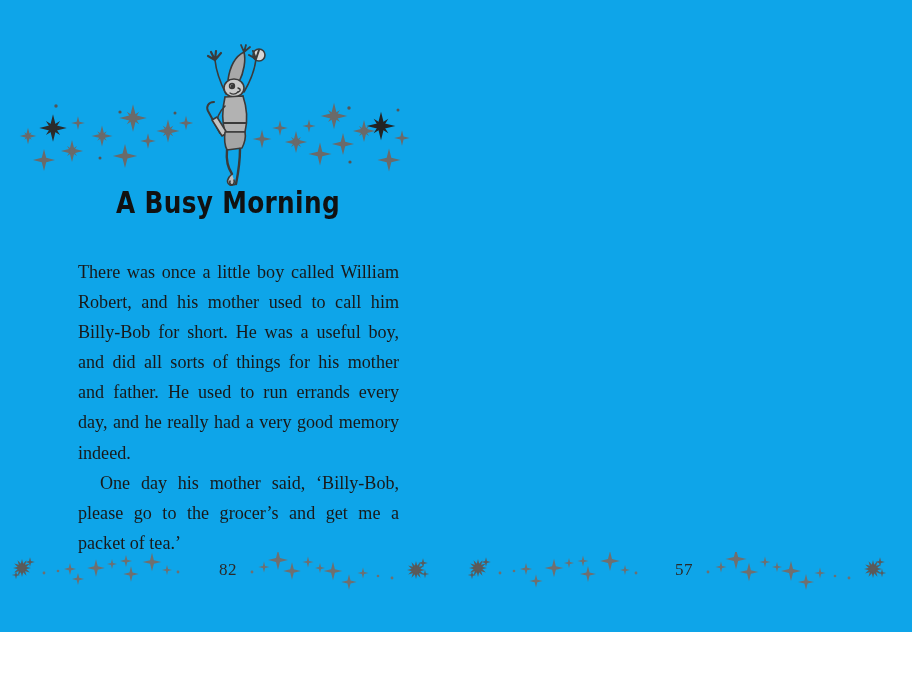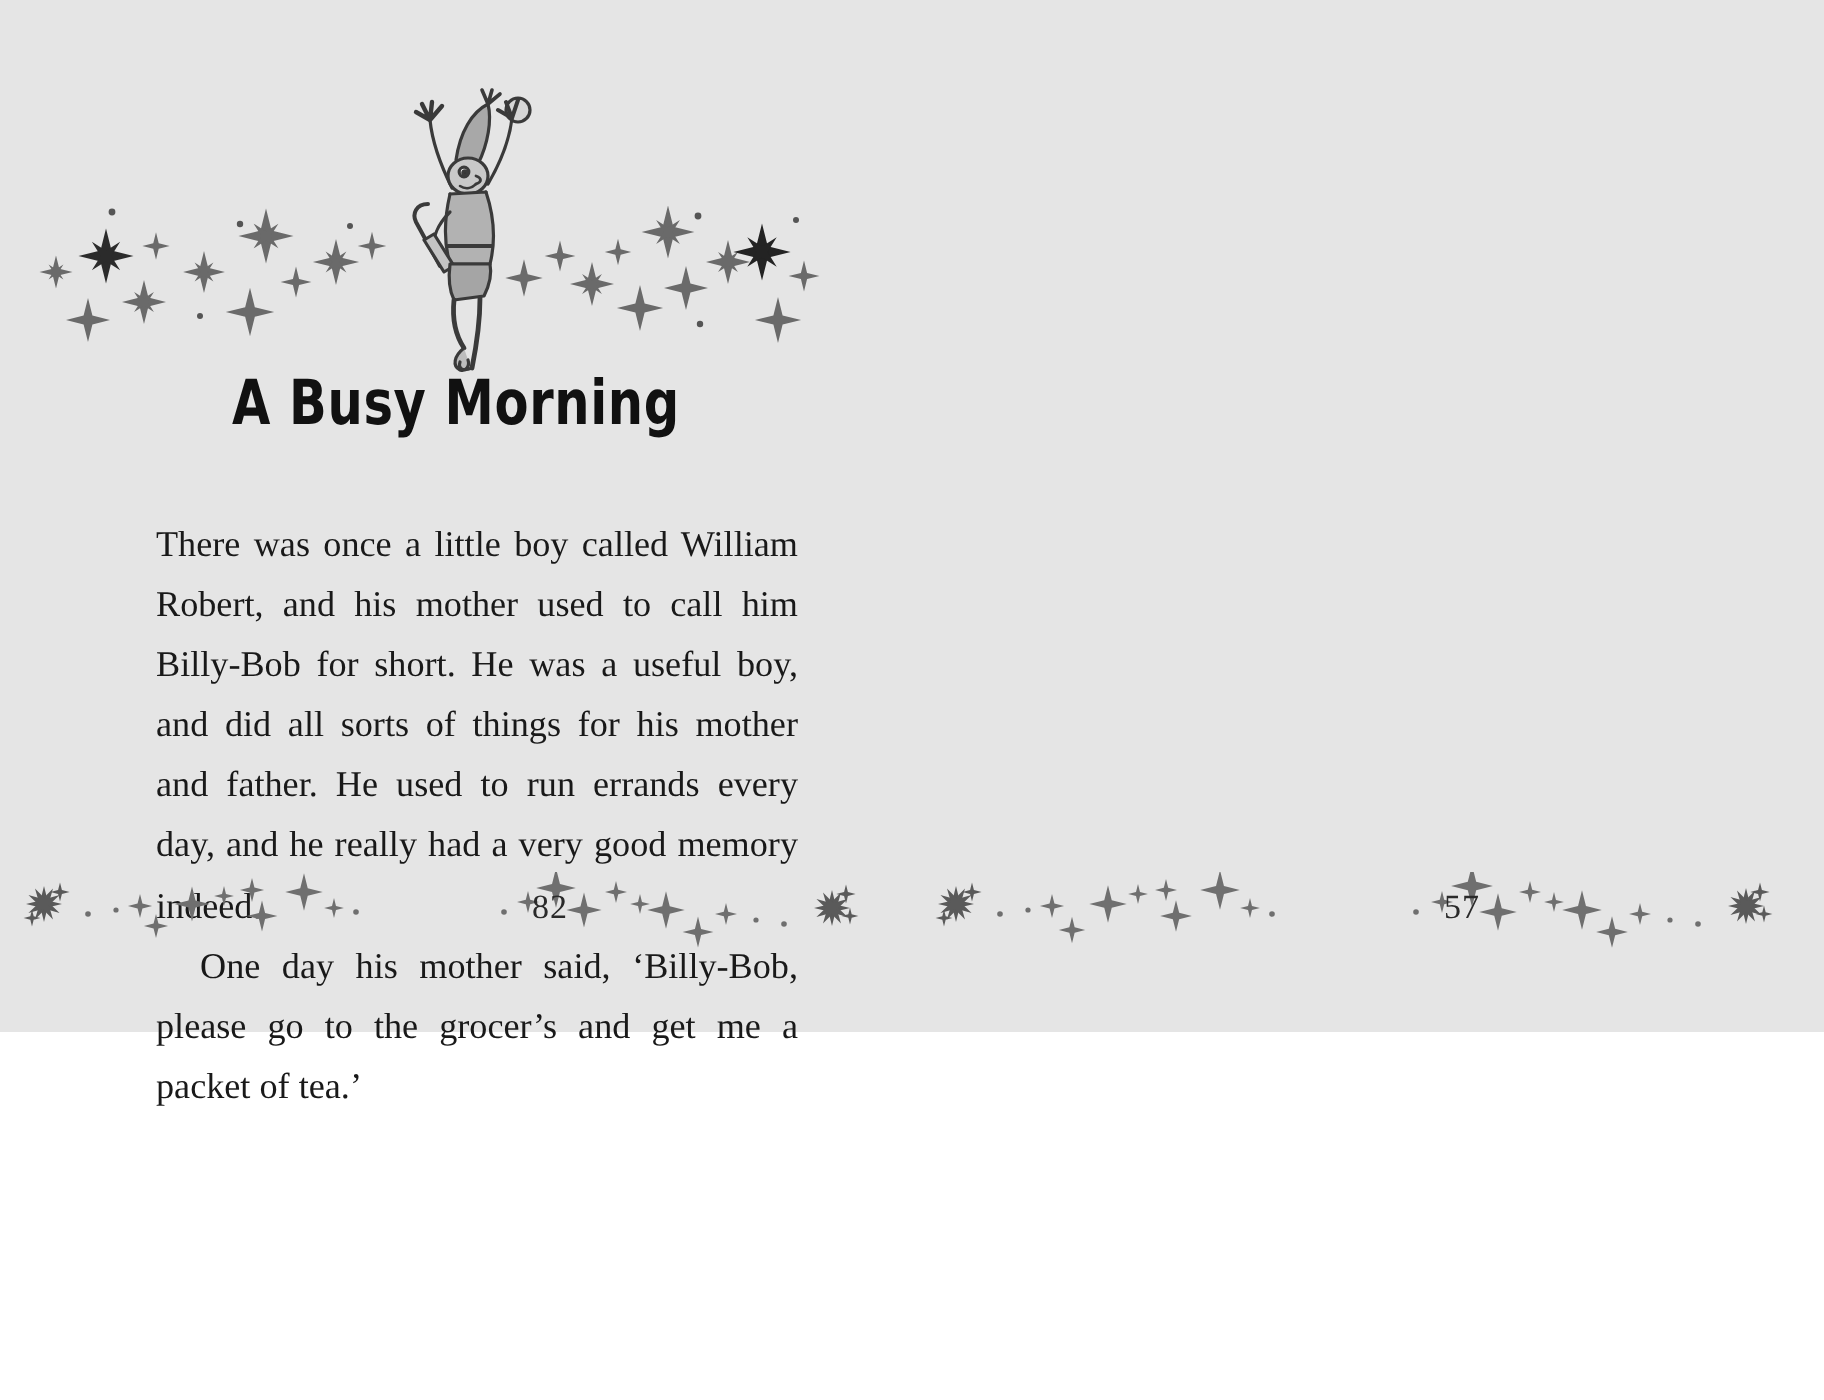--- a/index.html
+++ b/index.html
@@ -18,22 +18,22 @@
 
   .spread {
     position: absolute;
     inset: 0;
     display: flex;
   }
 
   .page {
     position: relative;
     width: 456px;
-    height: 516px;
-    background: #e5e5e5;
+    height: 632px;
+    background: #0ea5e9;
     box-sizing: border-box;
   }
 
   
   .chapter-header {
     position: absolute;
     left: 0;
     top: 34px;
     width: 456px;
     height: 200px;
@@ -117,21 +117,20 @@
   }
   .page-number {
     position: absolute;
     left: 0;
     top: 8px;
     width: 456px;
     text-align: center;
     font-size: 17px;
     color: #2a2a2a;
     letter-spacing: 0.5px;
-    margin-left: 47px;
   }
 </style>
 </head>
 <body>
 
 <div class="spread">
 
   <div class="page">
 
     <div class="chapter-header">

